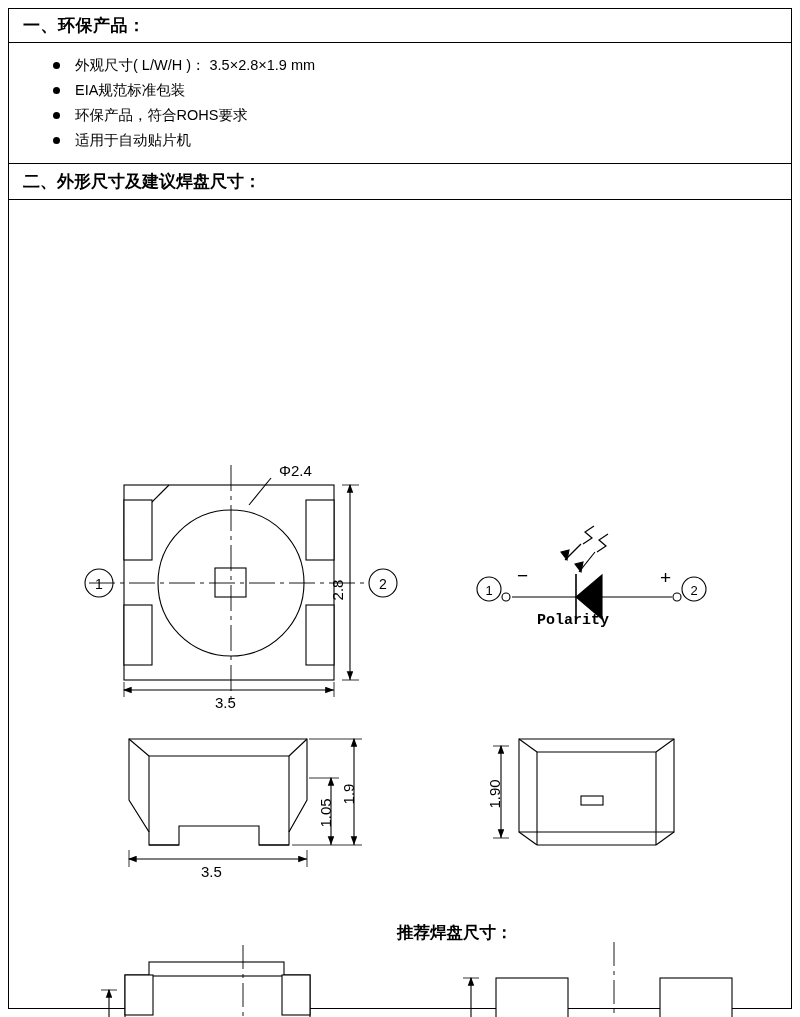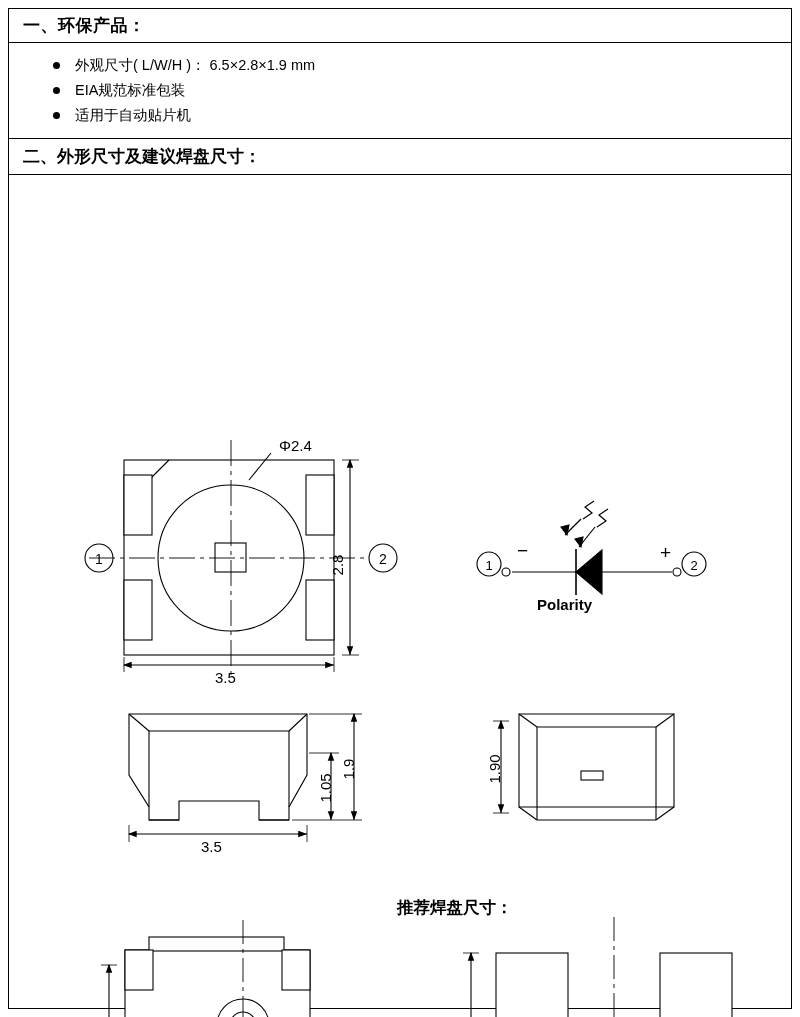--- a/index.html
+++ b/index.html
@@ -70,39 +70,41 @@
   .pad-title {
     position: absolute;
     left: 388px; top: 708px;
     font-size: 16.5px;
     font-weight: bold;
     white-space: nowrap;
     margin-top: 14px;
   }
   .polarity-label {
     position: absolute;
-    left: 528px; top: 421px;
+    left: 528px; top: 412px;
     font-size: 15px;
     font-weight: bold;
+    font-family: Liberation Mono, monospace;
   }
 </style>
 </head>
 <body>
 
 <div class="sheet">
 
   <div class="sec-head">
     <span>一、</span>
     <span>环保产品：</span>
   </div>
 
   <div class="sec1-body">
     <ul class="bullets">
-      <li><span class="dot"></span><span>外观尺寸( L/W/H )：  6.5×2.8×1.9 mm</span></li>
+      <li><span class="dot"></span><span>外观尺寸( L/W/H )：  3.5×2.8×1.9 mm</span></li>
       <li><span class="dot"></span><span>EIA规范标准包装</span></li>
+      <li><span class="dot"></span><span>环保产品，符合ROHS要求</span></li>
       <li><span class="dot"></span><span>适用于自动贴片机</span></li>
     </ul>
   </div>
 
   <div class="sec2-head">
     <span>二、</span>
     <span>外形尺寸及建议焊盘尺寸：</span>
   </div>
 
   <div class="draw">

